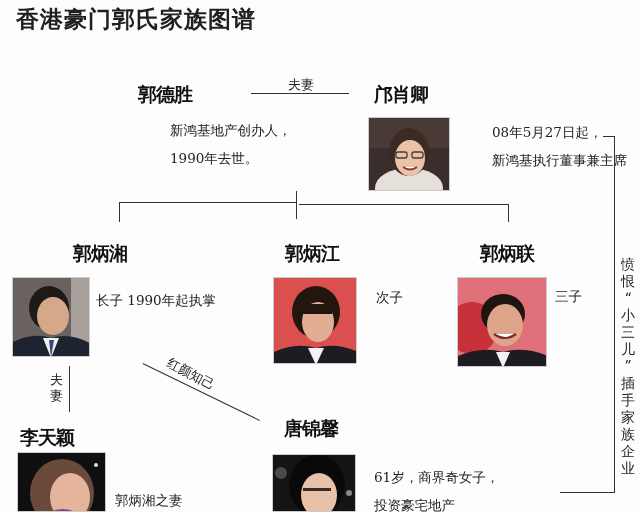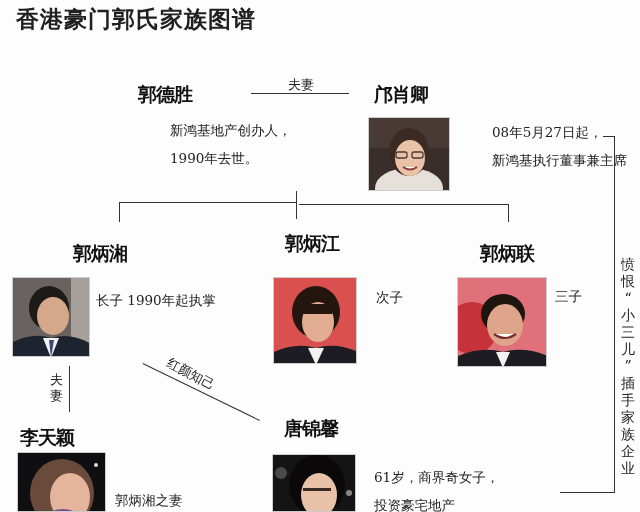--- a/index.html
+++ b/index.html
@@ -79,21 +79,21 @@
     <path d="M30 60 L38 80 L46 60 Z" fill="#f1f1f1"></path>
     <path d="M36 62 L38 80 L41 62 Z" fill="#3b4a7a"></path>
     <ellipse cx="36" cy="30" rx="20" ry="22" fill="#1d1a18"></ellipse>
     <ellipse cx="40" cy="38" rx="16" ry="19" fill="#d5a88a"></ellipse>
   </svg>
 </div>
 <div class="abs desc" style="left:96px;top:286px;">
   <div>长子  1990年起执掌</div>
 </div>
 
-<div class="abs name" style="left:285px;top:231px;">郭炳江</div>
+<div class="abs name" style="left:285px;top:241px;">郭炳江</div>
 <div class="abs photo" style="left:273px;top:277px;width:84px;height:87px;">
   <svg width="84" height="87" viewBox="0 0 84 87">
     <rect width="84" height="87" fill="#d9504e"></rect>
     <path d="M0 87 L0 74 Q22 64 42 70 Q62 64 84 74 L84 87 Z" fill="#1c1c22"></path>
     <path d="M34 70 L42 87 L50 70 Z" fill="#f2f2f2"></path>
     <ellipse cx="42" cy="34" rx="24" ry="26" fill="#22160f"></ellipse>
     <ellipse cx="44" cy="44" rx="16" ry="20" fill="#e2ad92"></ellipse>
     <rect x="28" y="26" width="30" height="10" fill="#22160f"></rect>
   </svg>
 </div>

